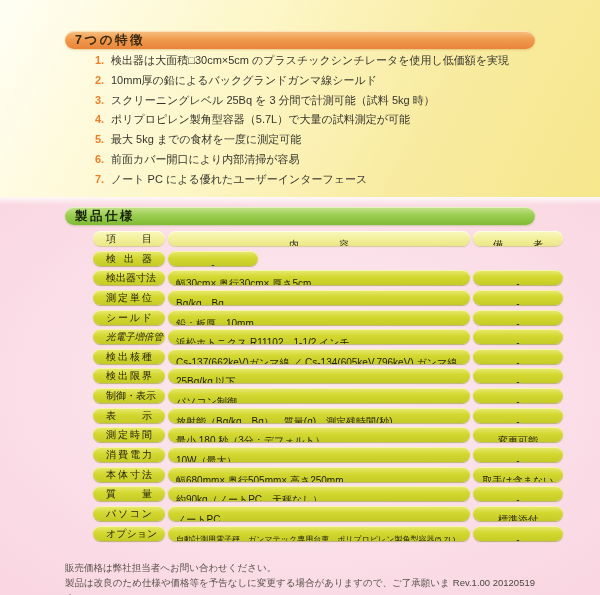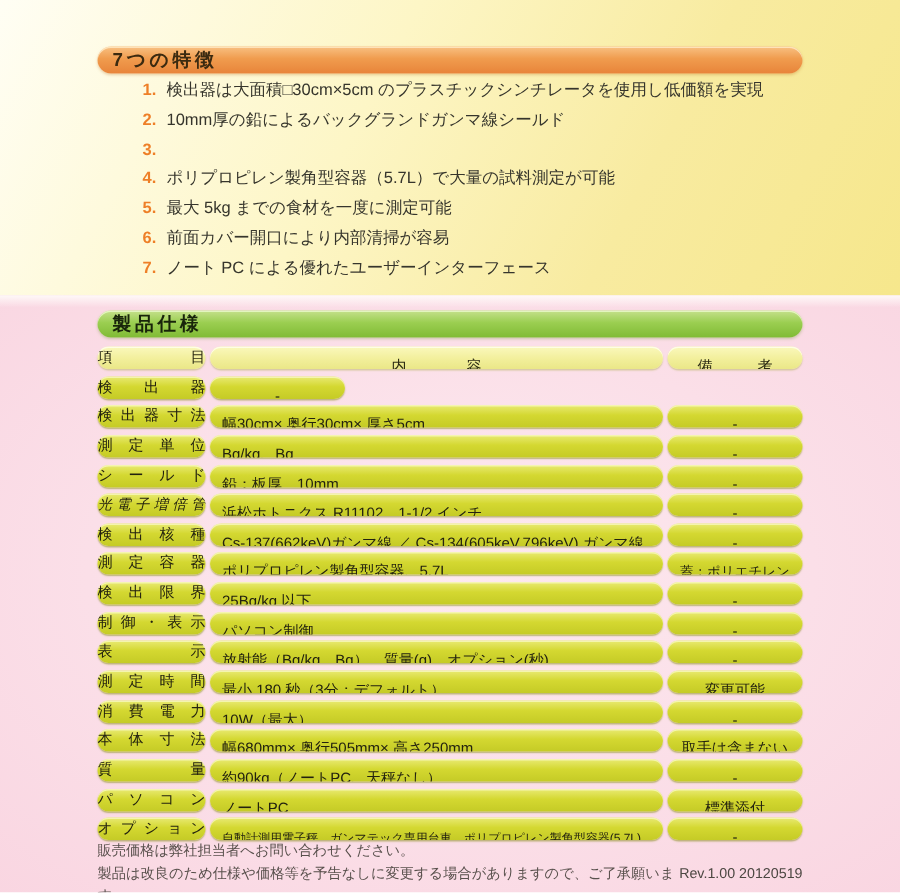--- a/index.html
+++ b/index.html
@@ -51,21 +51,21 @@
     pointer-events:none;
   }
   .spec-table{position:absolute; top:34px; left:65px; width:470px;}
   .trow{display:flex; gap:3px; height:19.65px; align-items:flex-start;}
   .cell{
     height:15px; line-height:15px; border-radius:8px; box-sizing:border-box;
     font-size:10px; color:#23220f; padding:6px 8px; overflow:hidden; white-space:nowrap;
     background:linear-gradient(180deg,#e9ea74 0%,#d4d831 45%,#c5cb26 100%);
     box-shadow:inset 0 1px 0 rgba(255,255,230,.55), 0 1px 1px rgba(135,140,25,.55);
   }
-  .cell-item{width:72px; flex:0 0 72px; padding:0 0; text-align:justify; text-align-last:justify;}
+  .cell-item{width:72px; flex:0 0 72px; padding:0 13px; text-align:justify; text-align-last:justify;margin-left:28px;}
   .cell-content{width:302px; flex:0 0 302px;}
   .cell-note{width:90px; flex:0 0 90px; text-align:center;}
   .trow-header .cell{
     background:linear-gradient(180deg,#faf8bd 0%,#f2ef9b 55%,#eae788 100%);
     box-shadow:inset 0 1px 0 rgba(255,255,240,.8), 0 1px 1px rgba(170,170,70,.45);
     color:#2c2b14;
   }
   .trow-header .cell-content, .trow-header .cell-note{text-align:center;}
   .footer-notes{
     position:absolute; top:363px; left:65px; width:400px;
@@ -89,20 +89,21 @@
       <li class="feature">
         <span class="fnum">1.</span>
         <span class="ftxt fit">検出器は大面積□30cm×5cm のプラスチックシンチレータを使用し低価額を実現</span>
       </li>
       <li class="feature">
         <span class="fnum">2.</span>
         <span class="ftxt fit">10mm厚の鉛によるバックグランドガンマ線シールド</span>
       </li>
       <li class="feature">
         <span class="fnum">3.</span>
+        <span class="ftxt fit">スクリーニングレベル 25Bq を 3 分間で計測可能（試料 5kg 時）</span>
       </li>
       <li class="feature">
         <span class="fnum">4.</span>
         <span class="ftxt fit">ポリプロピレン製角型容器（5.7L）で大量の試料測定が可能</span>
       </li>
       <li class="feature">
         <span class="fnum">5.</span>
         <span class="ftxt fit">最大 5kg までの食材を一度に測定可能</span>
       </li>
       <li class="feature">
@@ -151,37 +152,32 @@
         <div class="cell cell-item fit" style="font-size: 9.5px; font-style: italic;">光電子増倍管</div>
         <div class="cell cell-content fit">浜松ホトニクス R11102、1-1/2 インチ</div>
         <div class="cell cell-note fit">-</div>
       </div>
       <div class="trow">
         <div class="cell cell-item fit">検出核種</div>
         <div class="cell cell-content fit">Cs-137(662keV)ガンマ線 ／ Cs-134(605keV,796keV) ガンマ線</div>
         <div class="cell cell-note fit">-</div>
       </div>
       <div class="trow">
-        <div class="cell cell-item fit">測定容器</div>
-        <div class="cell cell-content fit">ポリプロピレン製角型容器、5.7L</div>
-        <div class="cell cell-note fit" style="font-size: 9px;">蓋：ポリエチレン</div>
-      </div>
-      <div class="trow">
         <div class="cell cell-item fit">検出限界</div>
         <div class="cell cell-content fit">25Bq/kg 以下</div>
         <div class="cell cell-note fit">-</div>
       </div>
       <div class="trow">
         <div class="cell cell-item fit">制御・表示</div>
         <div class="cell cell-content fit">パソコン制御</div>
         <div class="cell cell-note fit">-</div>
       </div>
       <div class="trow">
         <div class="cell cell-item fit">表示</div>
-        <div class="cell cell-content fit">放射能（Bq/kg、Bq）、質量(g)、オプション(秒)</div>
+        <div class="cell cell-content fit">放射能（Bq/kg、Bq）、質量(g)、測定残時間(秒)</div>
         <div class="cell cell-note fit">-</div>
       </div>
       <div class="trow">
         <div class="cell cell-item fit">測定時間</div>
         <div class="cell cell-content fit">最小 180 秒（3分：デフォルト）</div>
         <div class="cell cell-note fit">変更可能</div>
       </div>
       <div class="trow">
         <div class="cell cell-item fit">消費電力</div>
         <div class="cell cell-content fit">10W（最大）</div>

